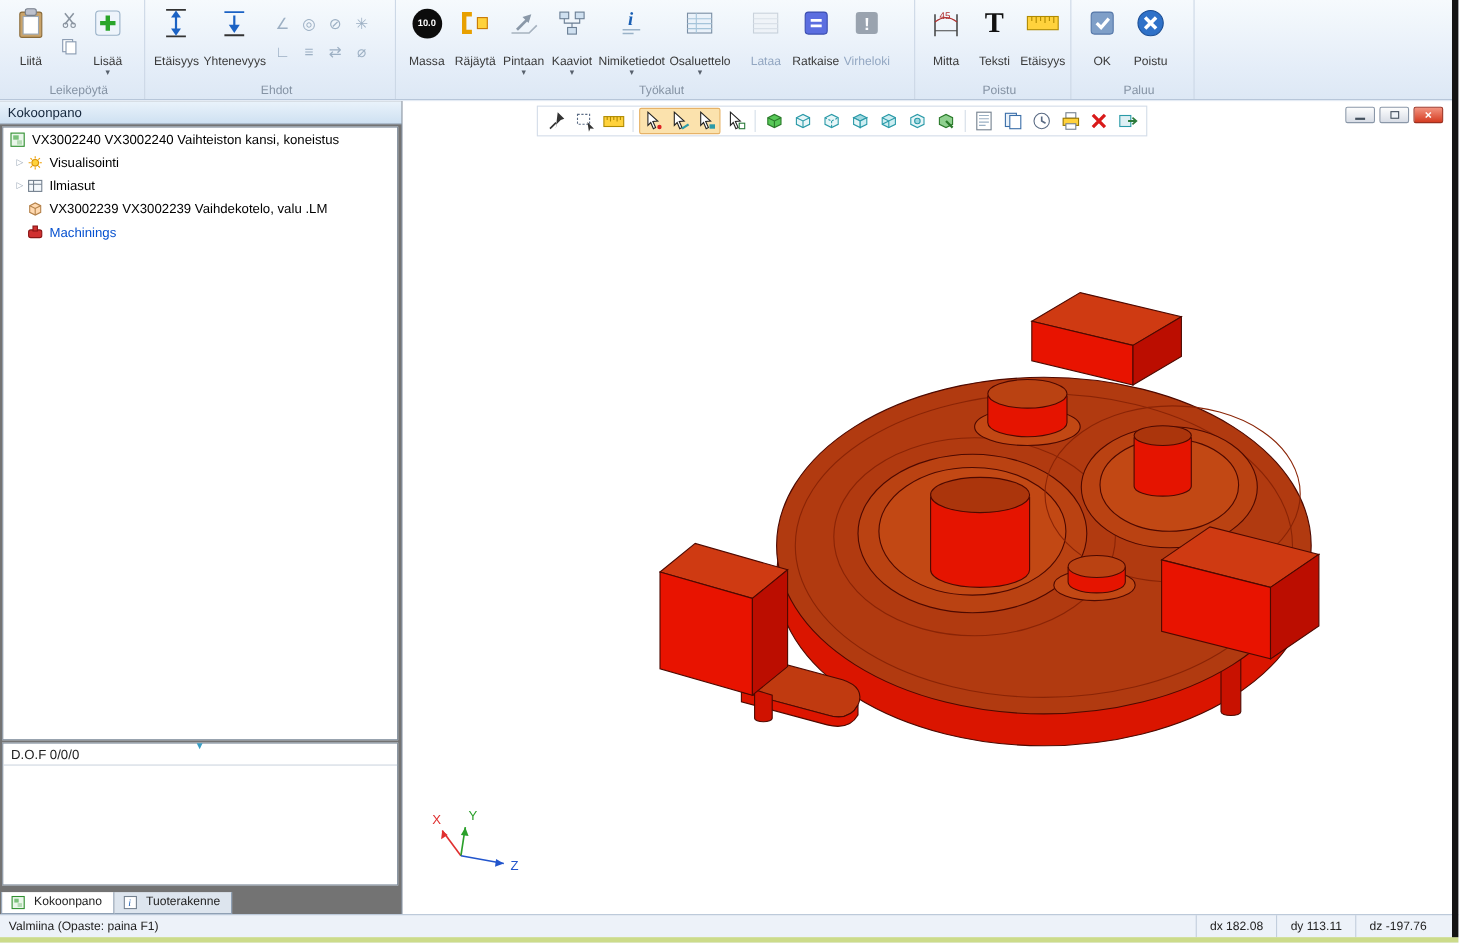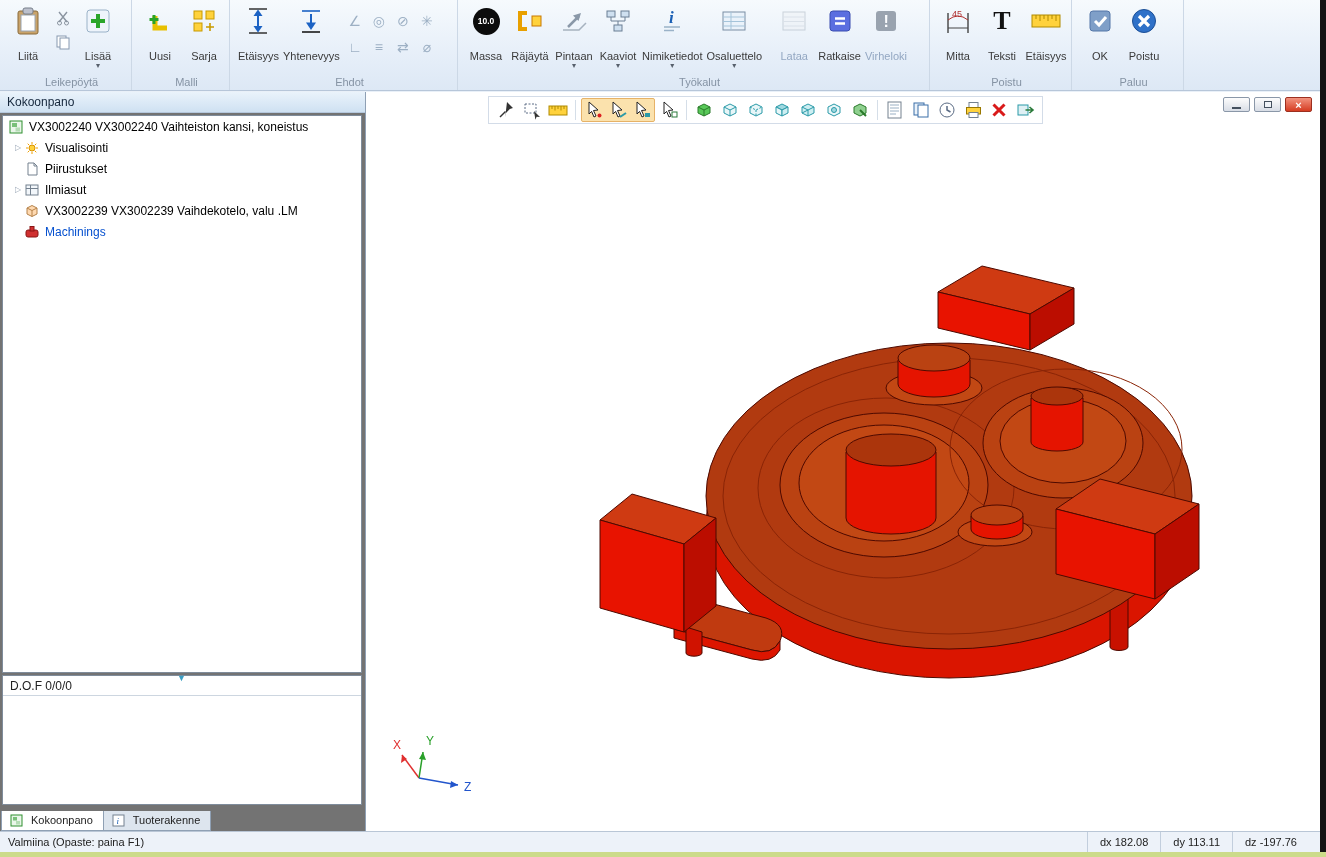--- a/index.html
+++ b/index.html
@@ -110,43 +110,20 @@
             <rect x="2" y="2" width="22" height="22" rx="3" fill="#eef4fb" stroke="#9ab2c8"></rect>
             <path d="M13 6 V20 M6 13 H20" stroke="#2aa52a" stroke-width="4"></path>
           </svg>
       </div>
       <div class="lbl">Lisää</div>
       <div class="drop">▾</div>
     </div>
     <div class="glabel">Leikepöytä</div>
   </div>
 
-  <div class="rgroup" style="width:98px;">
-    <div class="rbtn">
-      <div class="ric">
-        <svg width="26" height="26">
-            <path d="M20 20 H8 V8" fill="none" stroke="#e8c000" stroke-width="5"></path>
-            <path d="M7 7 V16 M2.5 11.5 H11.5" stroke="#28a428" stroke-width="3"></path>
-          </svg>
-      </div>
-      <div class="lbl">Uusi</div>
-    </div>
-    <div class="rbtn">
-      <div class="ric">
-        <svg width="26" height="26">
-            <rect x="3" y="3" width="8" height="8" fill="#ffd23c" stroke="#c89a00"></rect>
-            <rect x="15" y="3" width="8" height="8" fill="#ffd23c" stroke="#c89a00"></rect>
-            <rect x="3" y="15" width="8" height="8" fill="#ffd23c" stroke="#c89a00"></rect>
-            <path d="M15 19 h8 M19 15 v8" stroke="#c89a00" stroke-width="1.6"></path>
-          </svg>
-      </div>
-      <div class="lbl">Sarja</div>
-    </div>
-    <div class="glabel">Malli</div>
-  </div>
 
   <div class="rgroup" style="width:228px;">
     <div class="rbtn">
       <div class="ric">
         <svg width="26" height="30">
             <path d="M4 3 H22 M4 27 H22" stroke="#333" stroke-width="1.6"></path>
             <path d="M13 8 V22" stroke="#1b62c4" stroke-width="2"></path>
             <path d="M13 3.5 l-4.5 6.5 h9 z" fill="#1b62c4"></path>
             <path d="M13 26.5 l-4.5 -6.5 h9 z" fill="#1b62c4"></path>
           </svg>
@@ -335,30 +312,20 @@
     </div>
     <div class="titem" style="padding-left:8px;">
       <span class="texp">▷</span>
       <span class="tico">
         <svg width="14" height="14">
             <circle cx="7" cy="7" r="3" fill="#ffd23c" stroke="#d89000"></circle>
             <path d="M7 1 V3 M7 11 V13 M1 7 H3 M11 7 H13 M2.7 2.7 L4.2 4.2 M9.8 9.8 L11.3 11.3 M11.3 2.7 L9.8 4.2 M4.2 9.8 L2.7 11.3" stroke="#f0a000"></path>
           </svg>
       </span>
       <span class="tlabel">Visualisointi</span>
-    </div>
-    <div class="titem" style="padding-left:8px;">
-      <span class="texp"></span>
-      <span class="tico">
-        <svg width="14" height="14">
-            <path d="M3 1 h6 l3 3 v9 h-9 z" fill="#fff" stroke="#74818f"></path>
-            <path d="M9 1 v3 h3" fill="none" stroke="#74818f"></path>
-          </svg>
-      </span>
-      <span class="tlabel">Piirustukset</span>
     </div>
     <div class="titem" style="padding-left:8px;">
       <span class="texp">▷</span>
       <span class="tico">
         <svg width="14" height="14">
             <rect x="1" y="2" width="12" height="10" fill="#f3f7fb" stroke="#74818f"></rect>
             <path d="M1 5.5 H13 M5.5 2 V12" stroke="#74818f"></path>
           </svg>
       </span>
       <span class="tlabel">Ilmiasut</span>

